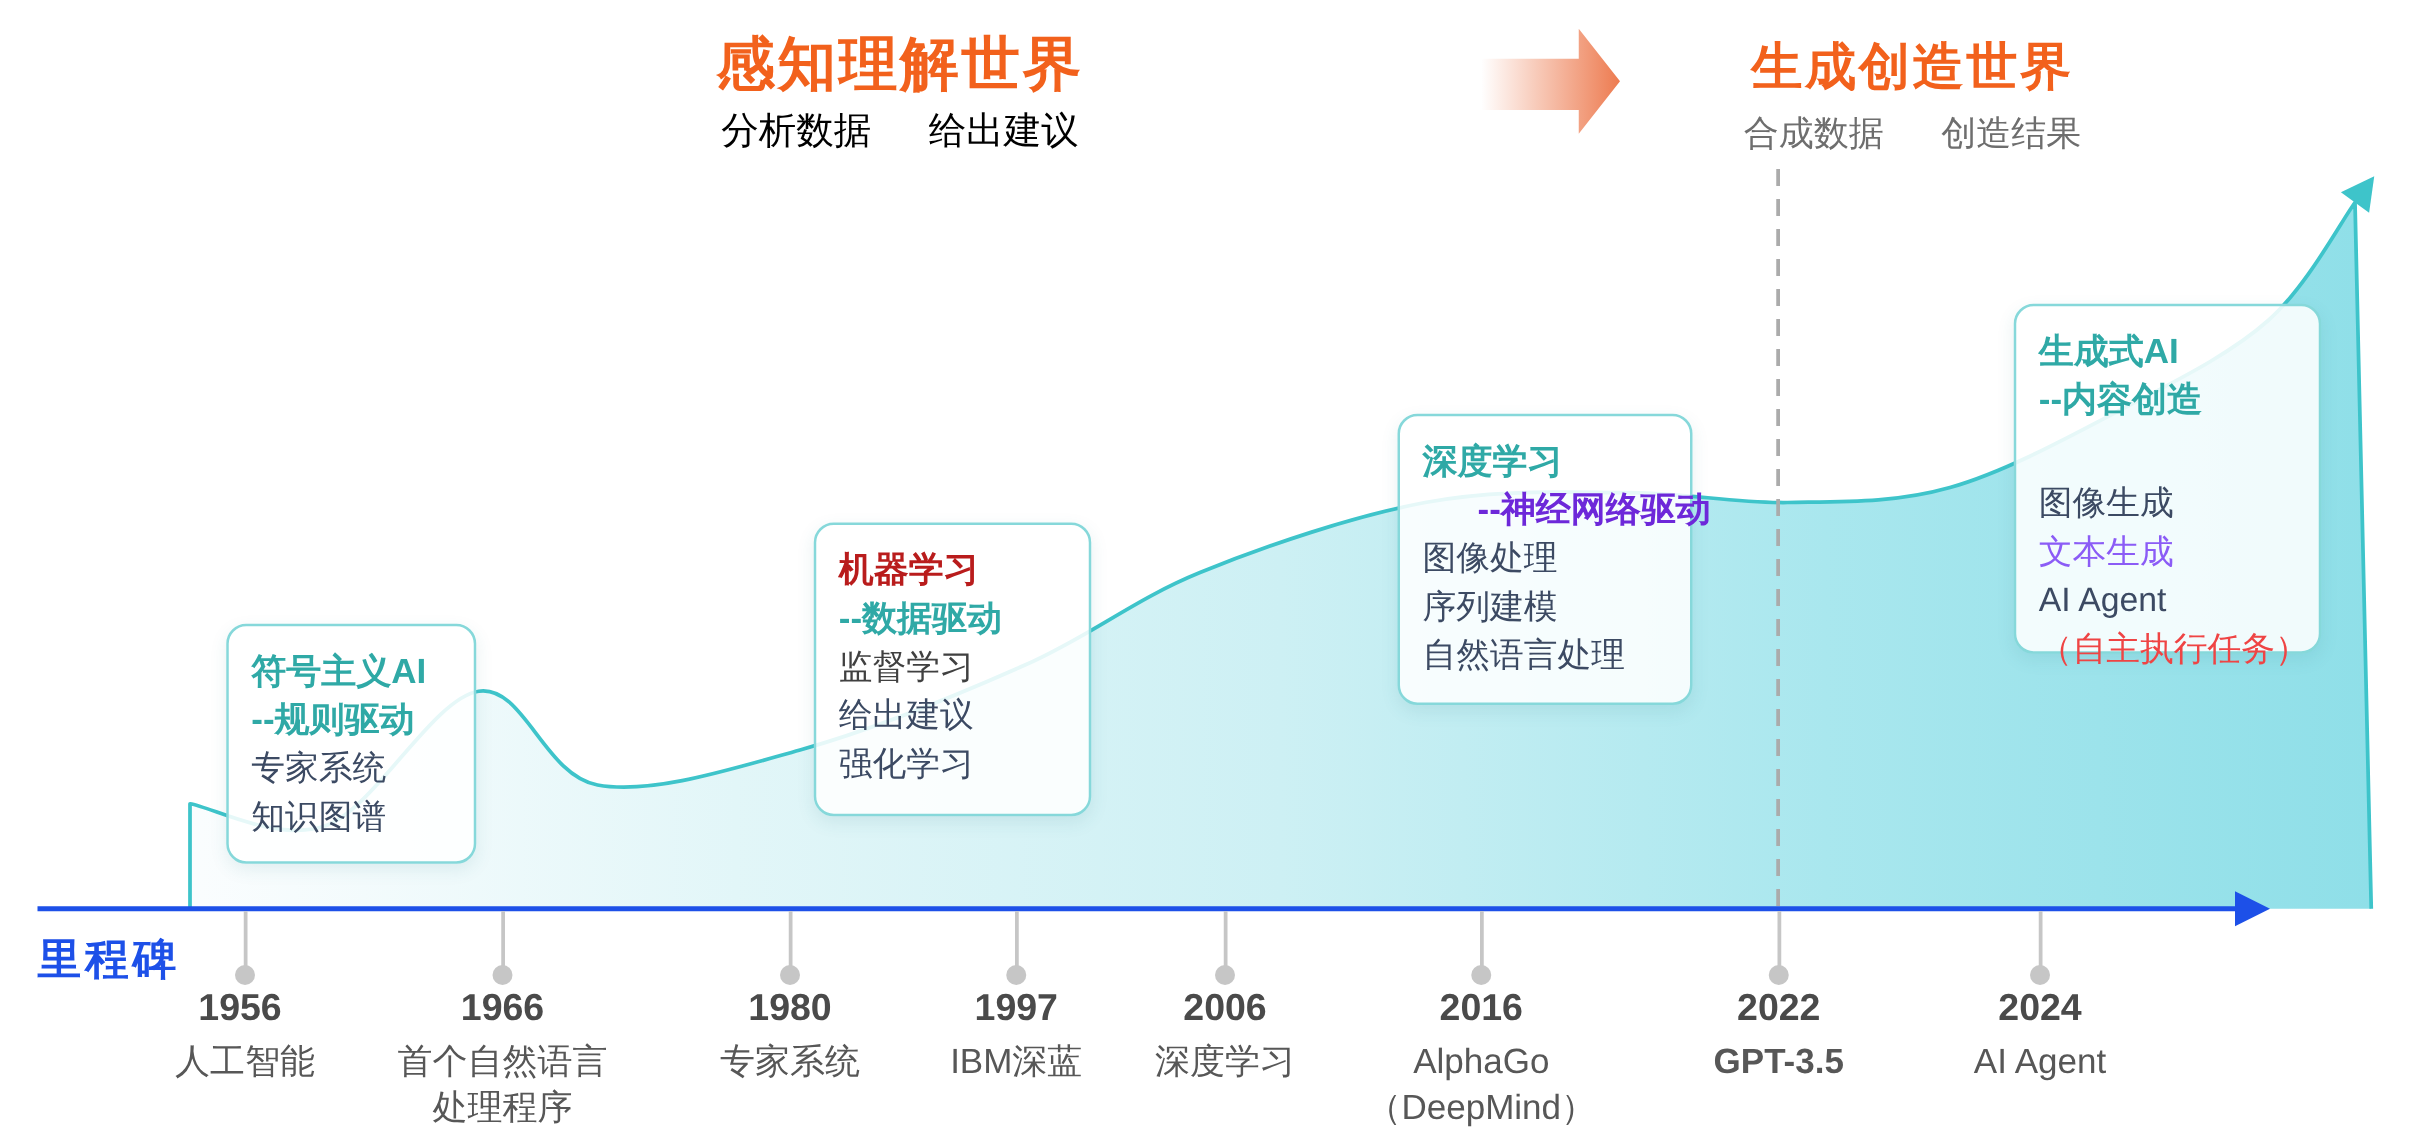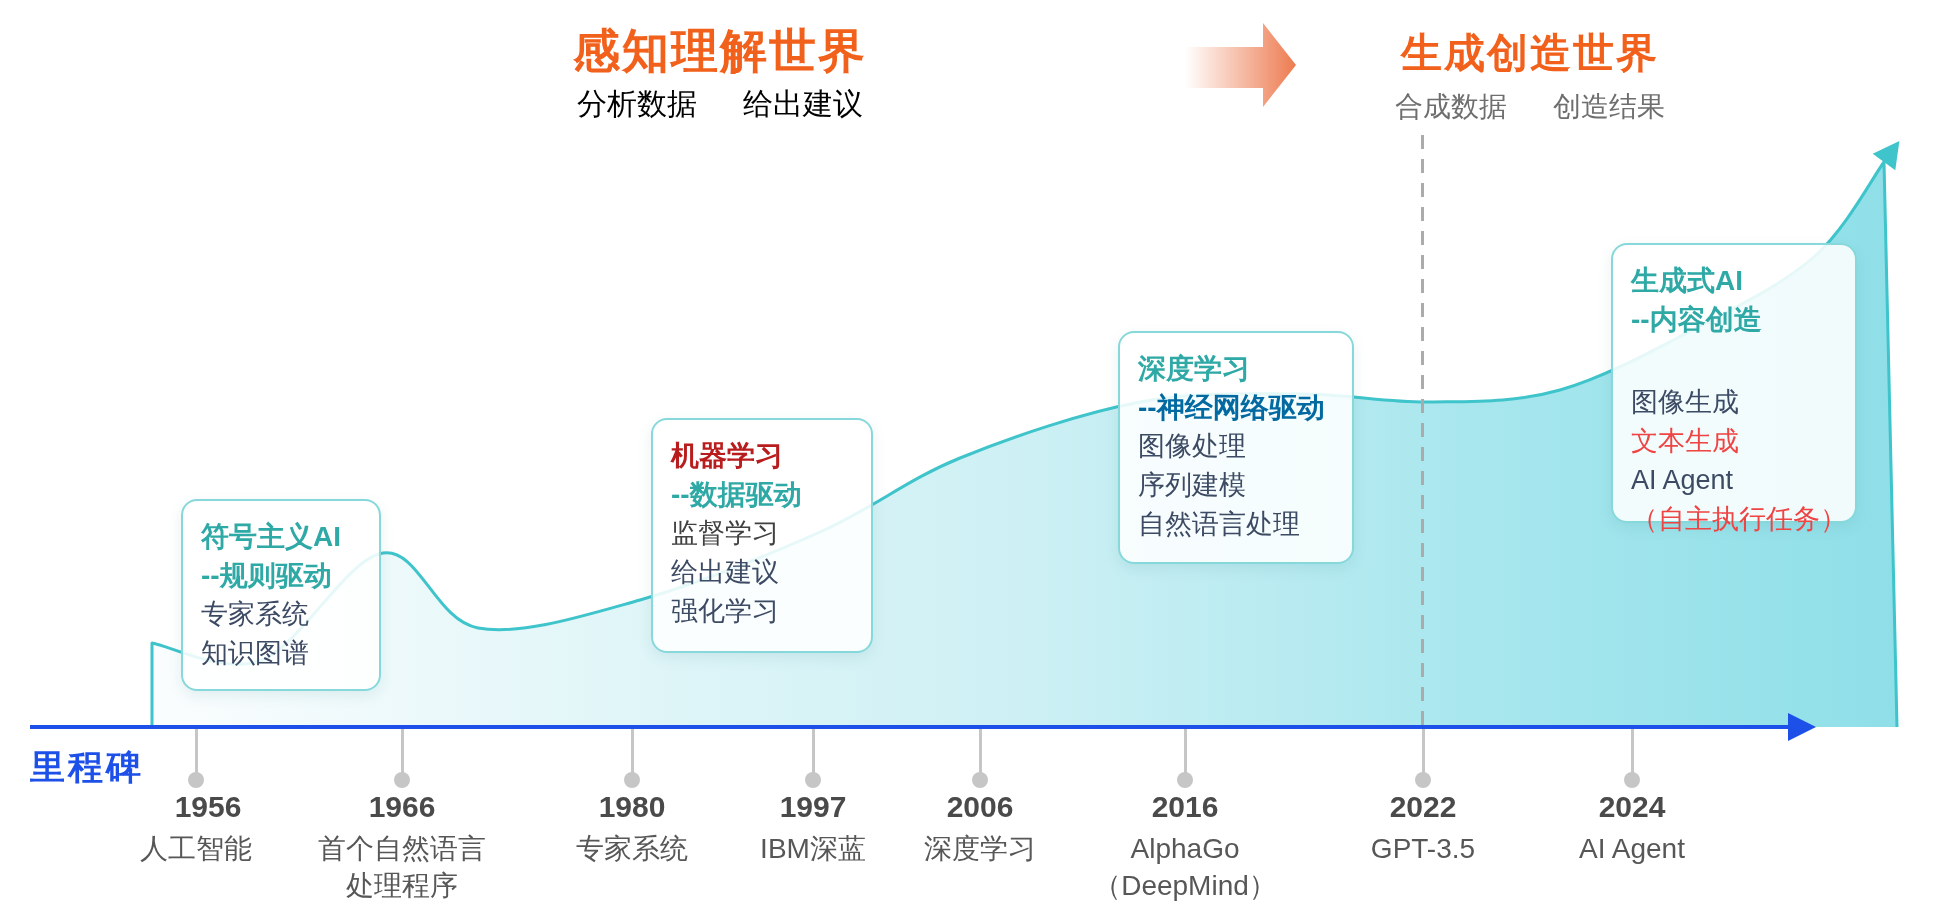--- a/index.html
+++ b/index.html
@@ -94,21 +94,21 @@
     <span>合成数据</span>
     <span>创造结果</span>
   </div>
 
   <div id="axis-line" style="background: rgb(29, 80, 232);"></div>
   <div id="axis-arrow"></div>
   <div id="timeline-label" style="color: rgb(29, 80, 232);">里程碑</div>
   <div id="milestones">
       <div class="tick-stem" style="left: 194.5px;"></div>
       <div class="tick-dot" style="left: 188px;"></div>
-      <div class="tick-year" style="left: 108px;">1956</div>
+      <div class="tick-year" style="left: 92px;">1956</div>
       <div class="tick-label" style="left: 56px;">
         <div>人工智能</div>
       </div>
       <div class="tick-stem" style="left: 400.5px;"></div>
       <div class="tick-dot" style="left: 394px;"></div>
       <div class="tick-year" style="left: 302px;">1966</div>
       <div class="tick-label" style="left: 262px;">
         <div>首个自然语言</div>
         <div>处理程序</div>
       </div>
@@ -133,21 +133,21 @@
       <div class="tick-stem" style="left: 1183.5px;"></div>
       <div class="tick-dot" style="left: 1177px;"></div>
       <div class="tick-year" style="left: 1085px;">2016</div>
       <div class="tick-label" style="left: 1045px;">
         <div>AlphaGo</div>
         <div>（DeepMind）</div>
       </div>
       <div class="tick-stem" style="left: 1421.5px;"></div>
       <div class="tick-dot" style="left: 1415px;"></div>
       <div class="tick-year" style="left: 1323px;">2022</div>
-      <div class="tick-label" style="left: 1283px;">
+      <div class="tick-label" style="left: 1283px; font-weight: bold;">
         <div>GPT-3.5</div>
       </div>
       <div class="tick-stem" style="left: 1630.5px;"></div>
       <div class="tick-dot" style="left: 1624px;"></div>
       <div class="tick-year" style="left: 1532px;">2024</div>
       <div class="tick-label" style="left: 1492px;">
         <div>AI Agent</div>
       </div>
     </div>
 
@@ -160,28 +160,28 @@
       </div>
       <div class="card" style="left: 651px; top: 418px; width: 222px; height: 235px; border-color: rgb(134, 216, 218);">
         <div class="card-line title" style="color: #b91c1c;">机器学习</div>
         <div class="card-line title" style="color: rgb(47, 169, 166);">--数据驱动</div>
         <div class="card-line" style="color: #404040;">监督学习</div>
         <div class="card-line" style="color: rgb(60, 74, 99);">给出建议</div>
         <div class="card-line" style="color: rgb(60, 74, 99);">强化学习</div>
       </div>
       <div class="card" style="left: 1118px; top: 331px; width: 236px; height: 233px; border-color: rgb(134, 216, 218);">
         <div class="card-line title" style="color: rgb(47, 169, 166);">深度学习</div>
-        <div class="card-line title" style="color: #0369a1;">--神经网络驱动</div>
+        <div class="card-line title" style="color: #6d28d9; margin-left: 44px;">--神经网络驱动</div>
         <div class="card-line" style="color: rgb(60, 74, 99);">图像处理</div>
         <div class="card-line" style="color: rgb(60, 74, 99);">序列建模</div>
         <div class="card-line" style="color: rgb(60, 74, 99);">自然语言处理</div>
       </div>
       <div class="card" style="left: 1611px; top: 243px; width: 246px; height: 280px; border-color: rgb(134, 216, 218);">
         <div class="card-line title" style="color: rgb(47, 169, 166);">生成式AI</div>
         <div class="card-line title" style="color: rgb(47, 169, 166);">--内容创造</div>
         <div class="card-line" style="color: rgb(60, 74, 99); margin-top: 44px;">图像生成</div>
-        <div class="card-line" style="color: #ef4444;">文本生成</div>
+        <div class="card-line" style="color: #8b5cf6;">文本生成</div>
         <div class="card-line" style="color: rgb(60, 74, 99);">AI Agent</div>
         <div class="card-line" style="color: #ef4444;">（自主执行任务）</div>
       </div>
     </div>
 
 </div>
 
 </body></html>

